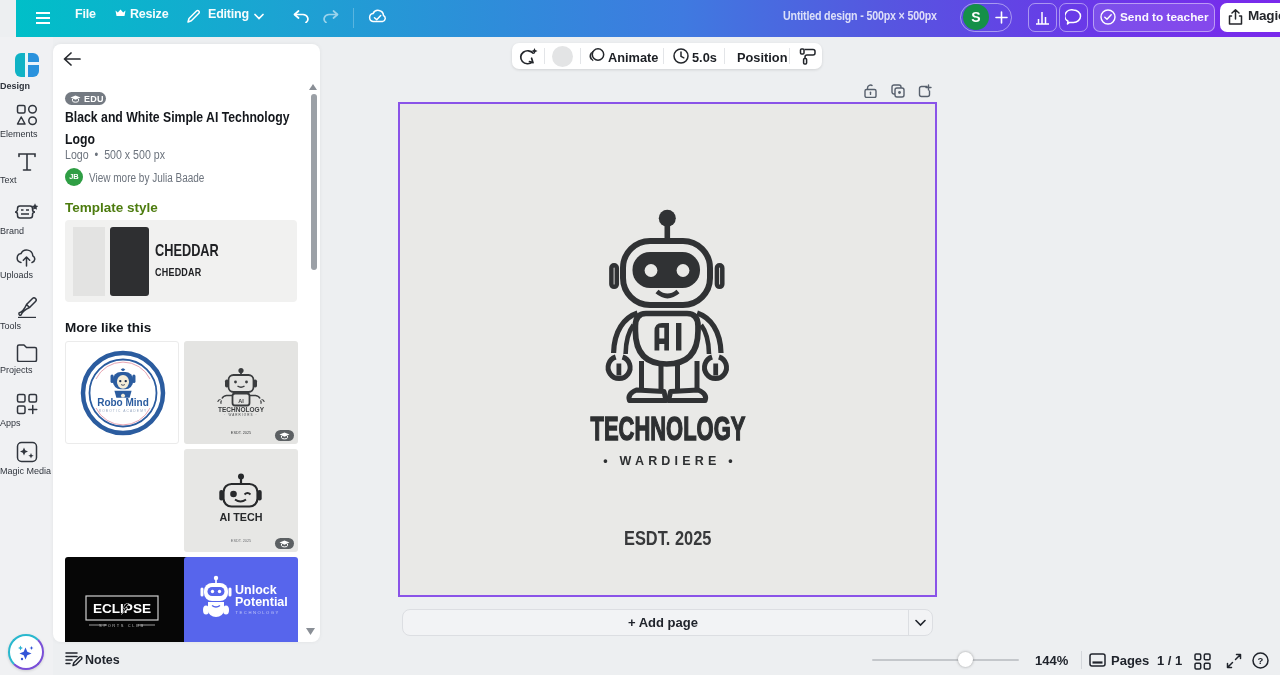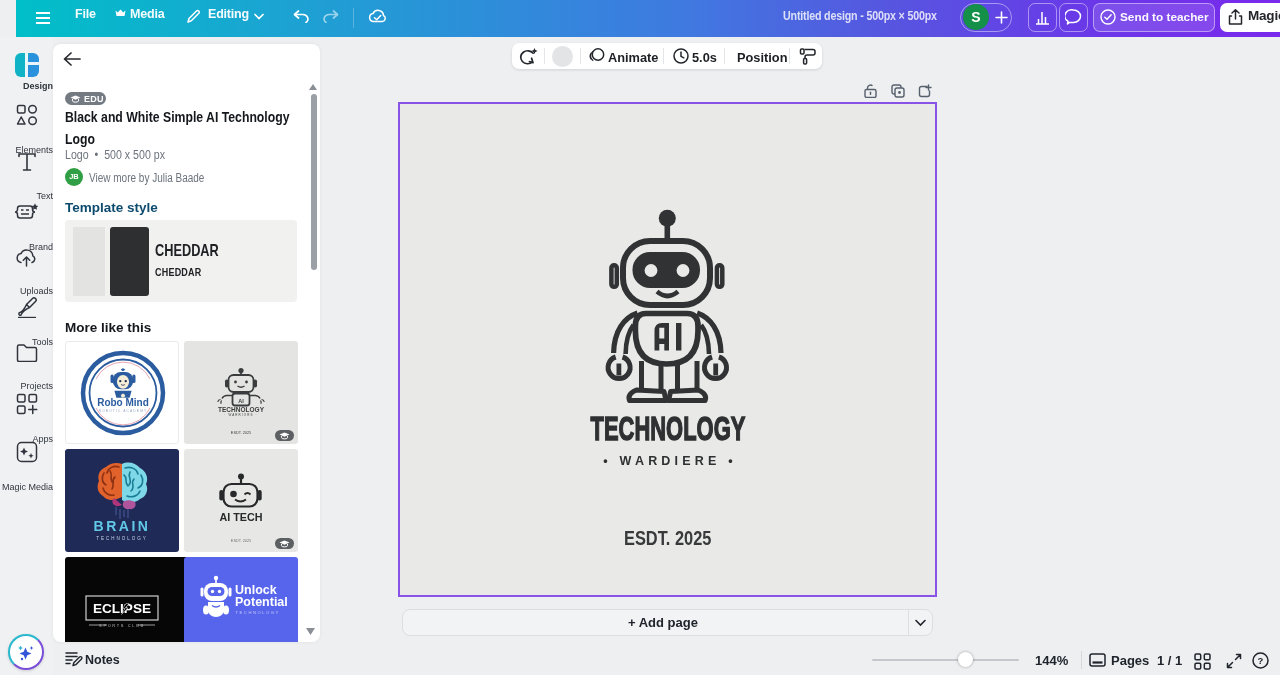--- a/index.html
+++ b/index.html
@@ -8,43 +8,43 @@
 .abs { position:absolute; }
 
 
 #header { position:absolute; left:16px; top:0; width:1280px; height:37px;
   background:linear-gradient(90deg,#00bfc8 0%,#1ba4d2 20%,#2f8cda 38%,#3f7ae0 52%,#5656e0 68%,#6a38e8 84%,#7b28ec 100%);
   color:#fff; }
 .htxt { position:absolute; font-size:12.5px; font-weight:bold; letter-spacing:-0.2px; color:rgba(255,255,255,0.96); }
 
 
 #rail { position:absolute; left:0; top:37px; width:53px; height:638px; background:#f0f1f3; }
-.railitem { position:absolute; width:53px; text-align:right; color:#30353d; }
-.railitem .lbl { font-size:9px; color:#30353d; margin-top:19px; }
+.railitem { position:absolute; width:53px; text-align:left; color:#30353d; }
+.railitem .lbl { font-size:9px; color:#30353d; margin-top:3px; }
 .railitem svg { display:block; margin:0 auto; }
 
 
 #panel { position:absolute; left:53px; top:44px; width:267px; height:598px; background:#fff; border-radius:8px; box-shadow:0 0 4px rgba(0,0,0,0.06); overflow:hidden; }
 
 
 #canvas { position:absolute; left:398px; top:102px; width:539px; height:495px; background:#e9e9e7; border:2px solid #8a53e8; }
 #addpage { position:absolute; left:402px; top:609px; width:531px; height:27px; background:#f2f3f5; border:1px solid #dcdee2; border-radius:8px; }
 </style>
 </head>
 <body>
 
 <div id="header">
   <svg class="abs" style="left:20px;top:12px" width="14" height="12" viewBox="0 0 14 12">
       <path d="M0 1h14M0 6h14M0 11h14" stroke="#fff" stroke-width="1.8"></path>
     </svg>
   <div class="htxt" style="left:59px;top:7px">File</div>
   <svg class="abs" style="left:99px;top:9px" width="11" height="9" viewBox="0 0 11 9">
       <path d="M0.5 1.5 L2.8 3.5 L5.5 0.5 L8.2 3.5 L10.5 1.5 L9.5 7 L1.5 7 Z M1.7 8.5 h7.6" fill="#fff"></path>
     </svg>
-  <div class="htxt" style="left:114px;top:7px">Media</div>
+  <div class="htxt" style="left:114px;top:7px">Resize</div>
   <svg class="abs" style="left:171px;top:9px" width="14" height="14" viewBox="0 0 14 14">
       <path d="M1 13 L2 9.5 L9.5 2 A1.6 1.6 0 0 1 11.8 4.3 L4.3 11.8 Z" fill="none" stroke="#fff" stroke-width="1.5" stroke-linejoin="round"></path>
     </svg>
   <div class="htxt" style="left:192px;top:7px">Editing</div>
   <svg class="abs" style="left:238px;top:13px" width="10" height="7" viewBox="0 0 10 7">
       <path d="M1 1.5 L5 5.5 L9 1.5" fill="none" stroke="#fff" stroke-width="1.7" stroke-linecap="round"></path>
     </svg>
 
   <svg class="abs" style="left:277px;top:10px" width="16" height="13" viewBox="0 0 16 13">
       <path d="M5.5 1 L1.5 4.5 L5.5 8" fill="none" stroke="#fff" stroke-width="1.7" stroke-linecap="round" stroke-linejoin="round"></path>
@@ -189,21 +189,21 @@
   <div class="abs" style="left:12px;top:48px;width:41px;height:13px;background:#747a82;border-radius:7px;"></div>
   <svg class="abs" style="left:17px;top:51px" width="11" height="8" viewBox="0 0 11 8">
       <path d="M0.5 2.6 L5.5 0.5 L10.5 2.6 L5.5 4.7 Z" fill="#fff"></path>
       <path d="M2.5 4 v1.8 a3 1.4 0 0 0 6 0 V4" fill="none" stroke="#fff" stroke-width="1"></path>
     </svg>
   <div class="abs" style="left:31px;top:49.5px;font-size:9px;font-weight:bold;color:#fff;letter-spacing:.3px">EDU</div>
   <div class="abs" style="left:12px;top:61.5px;width:260px;font-size:15.5px;font-weight:bold;color:#14171c;line-height:22.5px;white-space:nowrap"><span style="display:inline-block;transform:scaleX(0.79);transform-origin:0 0">Black and White Simple AI Technology<br>Logo</span></div>
   <div class="abs" style="left:12px;top:104px;font-size:12.5px;color:#6c737d;white-space:nowrap"><span style="display:inline-block;transform:scaleX(0.85);transform-origin:0 0">Logo&nbsp; •&nbsp; 500 x 500 px</span></div>
   <div class="abs" style="left:12px;top:124px;width:18px;height:18px;border-radius:50%;background:#2f9e44;color:#fff;font-size:7.5px;font-weight:bold;text-align:center;line-height:18px">JB</div>
   <div class="abs" style="left:36px;top:127px;font-size:12.5px;color:#6c737d;white-space:nowrap"><span style="display:inline-block;transform:scaleX(0.8);transform-origin:0 0">View more by Julia Baade</span></div>
-  <div class="abs" style="left:12px;top:156px;font-size:13.5px;font-weight:bold;color:#0c4a6e">Template style</div>
+  <div class="abs" style="left:12px;top:156px;font-size:13.5px;font-weight:bold;color:#4d7c0f">Template style</div>
 
   <div class="abs" style="left:12px;top:176px;width:232px;height:82px;background:#f1f1f0;border-radius:4px;"></div>
   <div class="abs" style="left:20px;top:183px;width:32px;height:69px;background:#e3e3e2;"></div>
   <div class="abs" style="left:57px;top:183px;width:39px;height:69px;background:#2e2f31;border-radius:3px;"></div>
   <div class="abs" style="left:102px;top:197px;font-size:17px;font-weight:bold;color:#202124;transform:scaleX(0.75);transform-origin:0 0;letter-spacing:0px">CHEDDAR</div>
   <div class="abs" style="left:102px;top:222px;font-size:11.5px;font-weight:bold;color:#202124;transform:scaleX(0.78);transform-origin:0 0;letter-spacing:0.3px">CHEDDAR</div>
   <div class="abs" style="left:12px;top:276px;font-size:13.5px;font-weight:bold;color:#14171c">More like this</div>
 
   <div class="abs" style="left:12px;top:297px;width:114px;height:103px;background:#fff;border:1px solid #ebebeb;border-radius:3px;overflow:hidden">
     <svg width="114" height="103" viewBox="0 0 114 103">
@@ -249,35 +249,20 @@
       <text x="57" y="92.5" font-size="3.8" fill="#3a3c3e" text-anchor="middle" font-family="Liberation Sans">ESDT. 2025</text>
     </svg>
     <div class="abs" style="right:4px;bottom:3px;width:19px;height:11px;background:#5c6063;border-radius:6px">
       <svg style="position:absolute;left:4px;top:2px" width="11" height="8" viewBox="0 0 11 8">
           <path d="M0.5 2.6 L5.5 0.5 L10.5 2.6 L5.5 4.7 Z" fill="#fff"></path>
           <path d="M2.5 4 v1.6 a3 1.3 0 0 0 6 0 V4" fill="none" stroke="#fff" stroke-width="1"></path>
         </svg>
     </div>
   </div>
 
-  <div class="abs" style="left:12px;top:405px;width:114px;height:103px;background:#1f2a57;border-radius:3px;overflow:hidden">
-    <svg width="114" height="103" viewBox="0 0 114 103">
-      <g transform="translate(57,36)">
-        <path d="M0 -21 C-5 -23 -12 -22 -16 -18 C-22 -16 -25 -10 -23 -4 C-26 2 -24 8 -19 11 C-16 15 -10 16 -5 14 L0 12 Z" fill="#e2622b"></path>
-        <path d="M-3 -18 C-8 -20 -14 -17 -15 -12 M-18 -12 C-21 -8 -20 -2 -16 0 M-19 3 C-18 8 -13 11 -8 10 M-12 -14 C-9 -10 -13 -6 -9 -2 M-7 -8 C-11 -5 -7 0 -10 4" fill="none" stroke="#8c3114" stroke-width="1.6" stroke-linecap="round"></path>
-        <path d="M-8 13 C-12 17 -8 22 -3 21 L0 20 Z" fill="#b0367c"></path>
-        <path d="M0 -21 C6 -24 14 -22 18 -17 C24 -14 27 -7 24 -1 C27 5 24 12 18 14 C14 18 6 19 0 15 Z" fill="#7fd8e8"></path>
-        <path d="M3 -17 C9 -19 15 -16 16 -11 M19 -10 C22 -5 21 1 16 3 M18 6 C16 11 10 13 5 11 M8 -13 C5 -8 11 -5 7 0 M12 -6 C8 -2 14 2 9 6 M2 -10 C6 -7 2 -3 6 1" fill="none" stroke="#1a7f96" stroke-width="1.6" stroke-linecap="round"></path>
-        <path d="M2 16 C-1 20 2 25 7 24 C12 25 15 21 13 17 C9 15 5 15 2 16 Z" fill="#b0559c"></path>
-        <path d="M-6 22 v8 M-2 24 v10 M2 25 v7 M6 24 v9" stroke="#3d4c86" stroke-width="1.5"></path>
-      </g>
-      <text x="57" y="82" font-size="14" font-weight="bold" fill="#62c8e8" text-anchor="middle" letter-spacing="2.5" font-family="Liberation Sans">BRAIN</text>
-      <text x="57" y="91" font-size="4.5" fill="#c8d4e8" text-anchor="middle" letter-spacing="2" font-family="Liberation Sans">TECHNOLOGY</text>
-    </svg>
-  </div>
 
   <div class="abs" style="left:131px;top:405px;width:114px;height:103px;background:#e7e7e5;border-radius:3px;overflow:hidden">
     <svg width="114" height="103" viewBox="0 0 114 103">
       <g stroke="#27292b" fill="none" stroke-width="2.2">
         <circle cx="57" cy="27.5" r="3" fill="#27292b" stroke="none"></circle>
           <path d="M57 30 v5"></path>
         <rect x="39.5" y="35" width="34" height="22.5" rx="8"></rect>
         <rect x="35.3" y="41" width="4.2" height="10.5" rx="2" fill="#27292b" stroke="none"></rect>
         <rect x="73.5" y="41" width="4.2" height="10.5" rx="2" fill="#27292b" stroke="none"></rect>
         <circle cx="49.5" cy="45" r="3.3" fill="#27292b" stroke="none"></circle>

